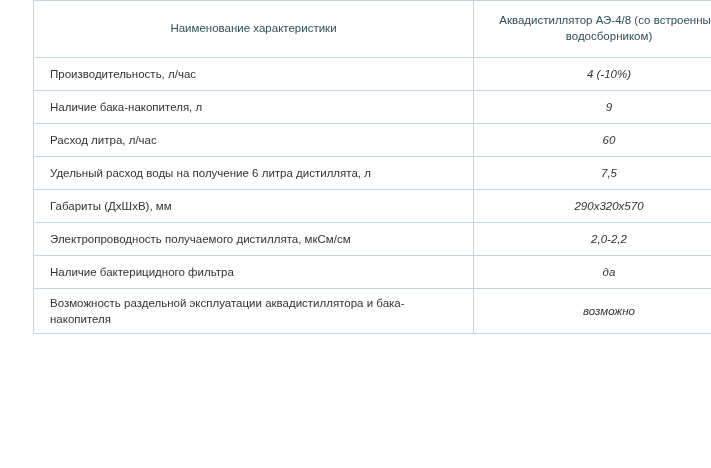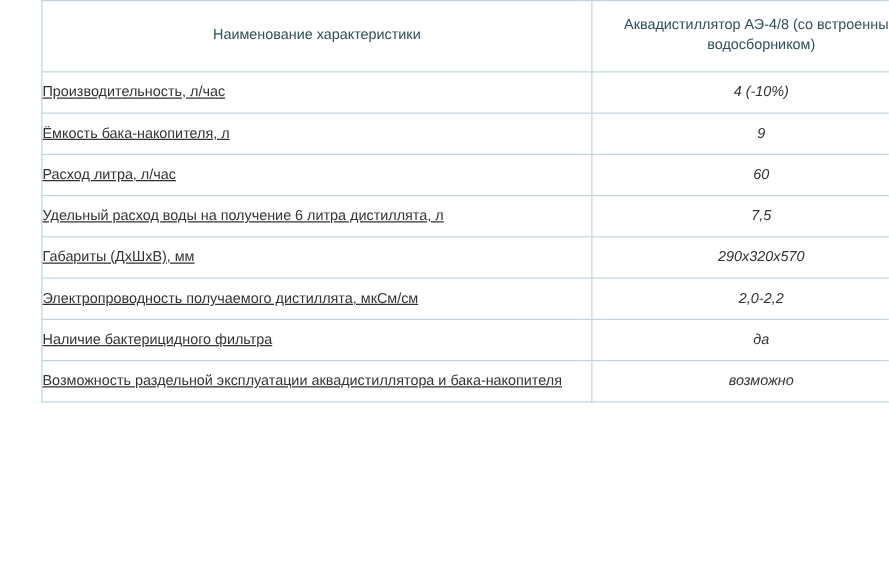--- a/index.html
+++ b/index.html
@@ -40,23 +40,22 @@
     text-align: center;
     padding: 4px 10px;
     line-height: 1.35;
   }
   tbody td {
     font-size: 11.5px;
     color: #333333;
     line-height: 1.4;
   }
   tbody td.name-cell {
-    padding: 6px 10px 6px 0;
+    padding: 6px 10px 6px 16px;
     text-align: left;
-    text-decoration: underline;
   }
   tbody td.value-cell {
     padding: 6px 10px 6px 10px;
     text-align: center;
     font-style: italic;
   }
   tbody tr {
     height: 33px;
   }
   tbody tr.tall-row {
@@ -76,21 +75,21 @@
       <th>Наименование характеристики</th>
       <th>Аквадистиллятор АЭ-4/8 (со встроенным водосборником)</th>
     </tr>
   </thead>
   <tbody>
     <tr>
       <td class="name-cell">Производительность, л/час</td>
       <td class="value-cell">4 (-10%)</td>
     </tr>
     <tr>
-      <td class="name-cell">Ёмкость бака-накопителя, л</td>
+      <td class="name-cell">Наличие бака-накопителя, л</td>
       <td class="value-cell">9</td>
     </tr>
     <tr>
       <td class="name-cell">Расход литра, л/час</td>
       <td class="value-cell">60</td>
     </tr>
     <tr>
       <td class="name-cell">Удельный расход воды на получение 6 литра дистиллята, л</td>
       <td class="value-cell">7,5</td>
     </tr>

